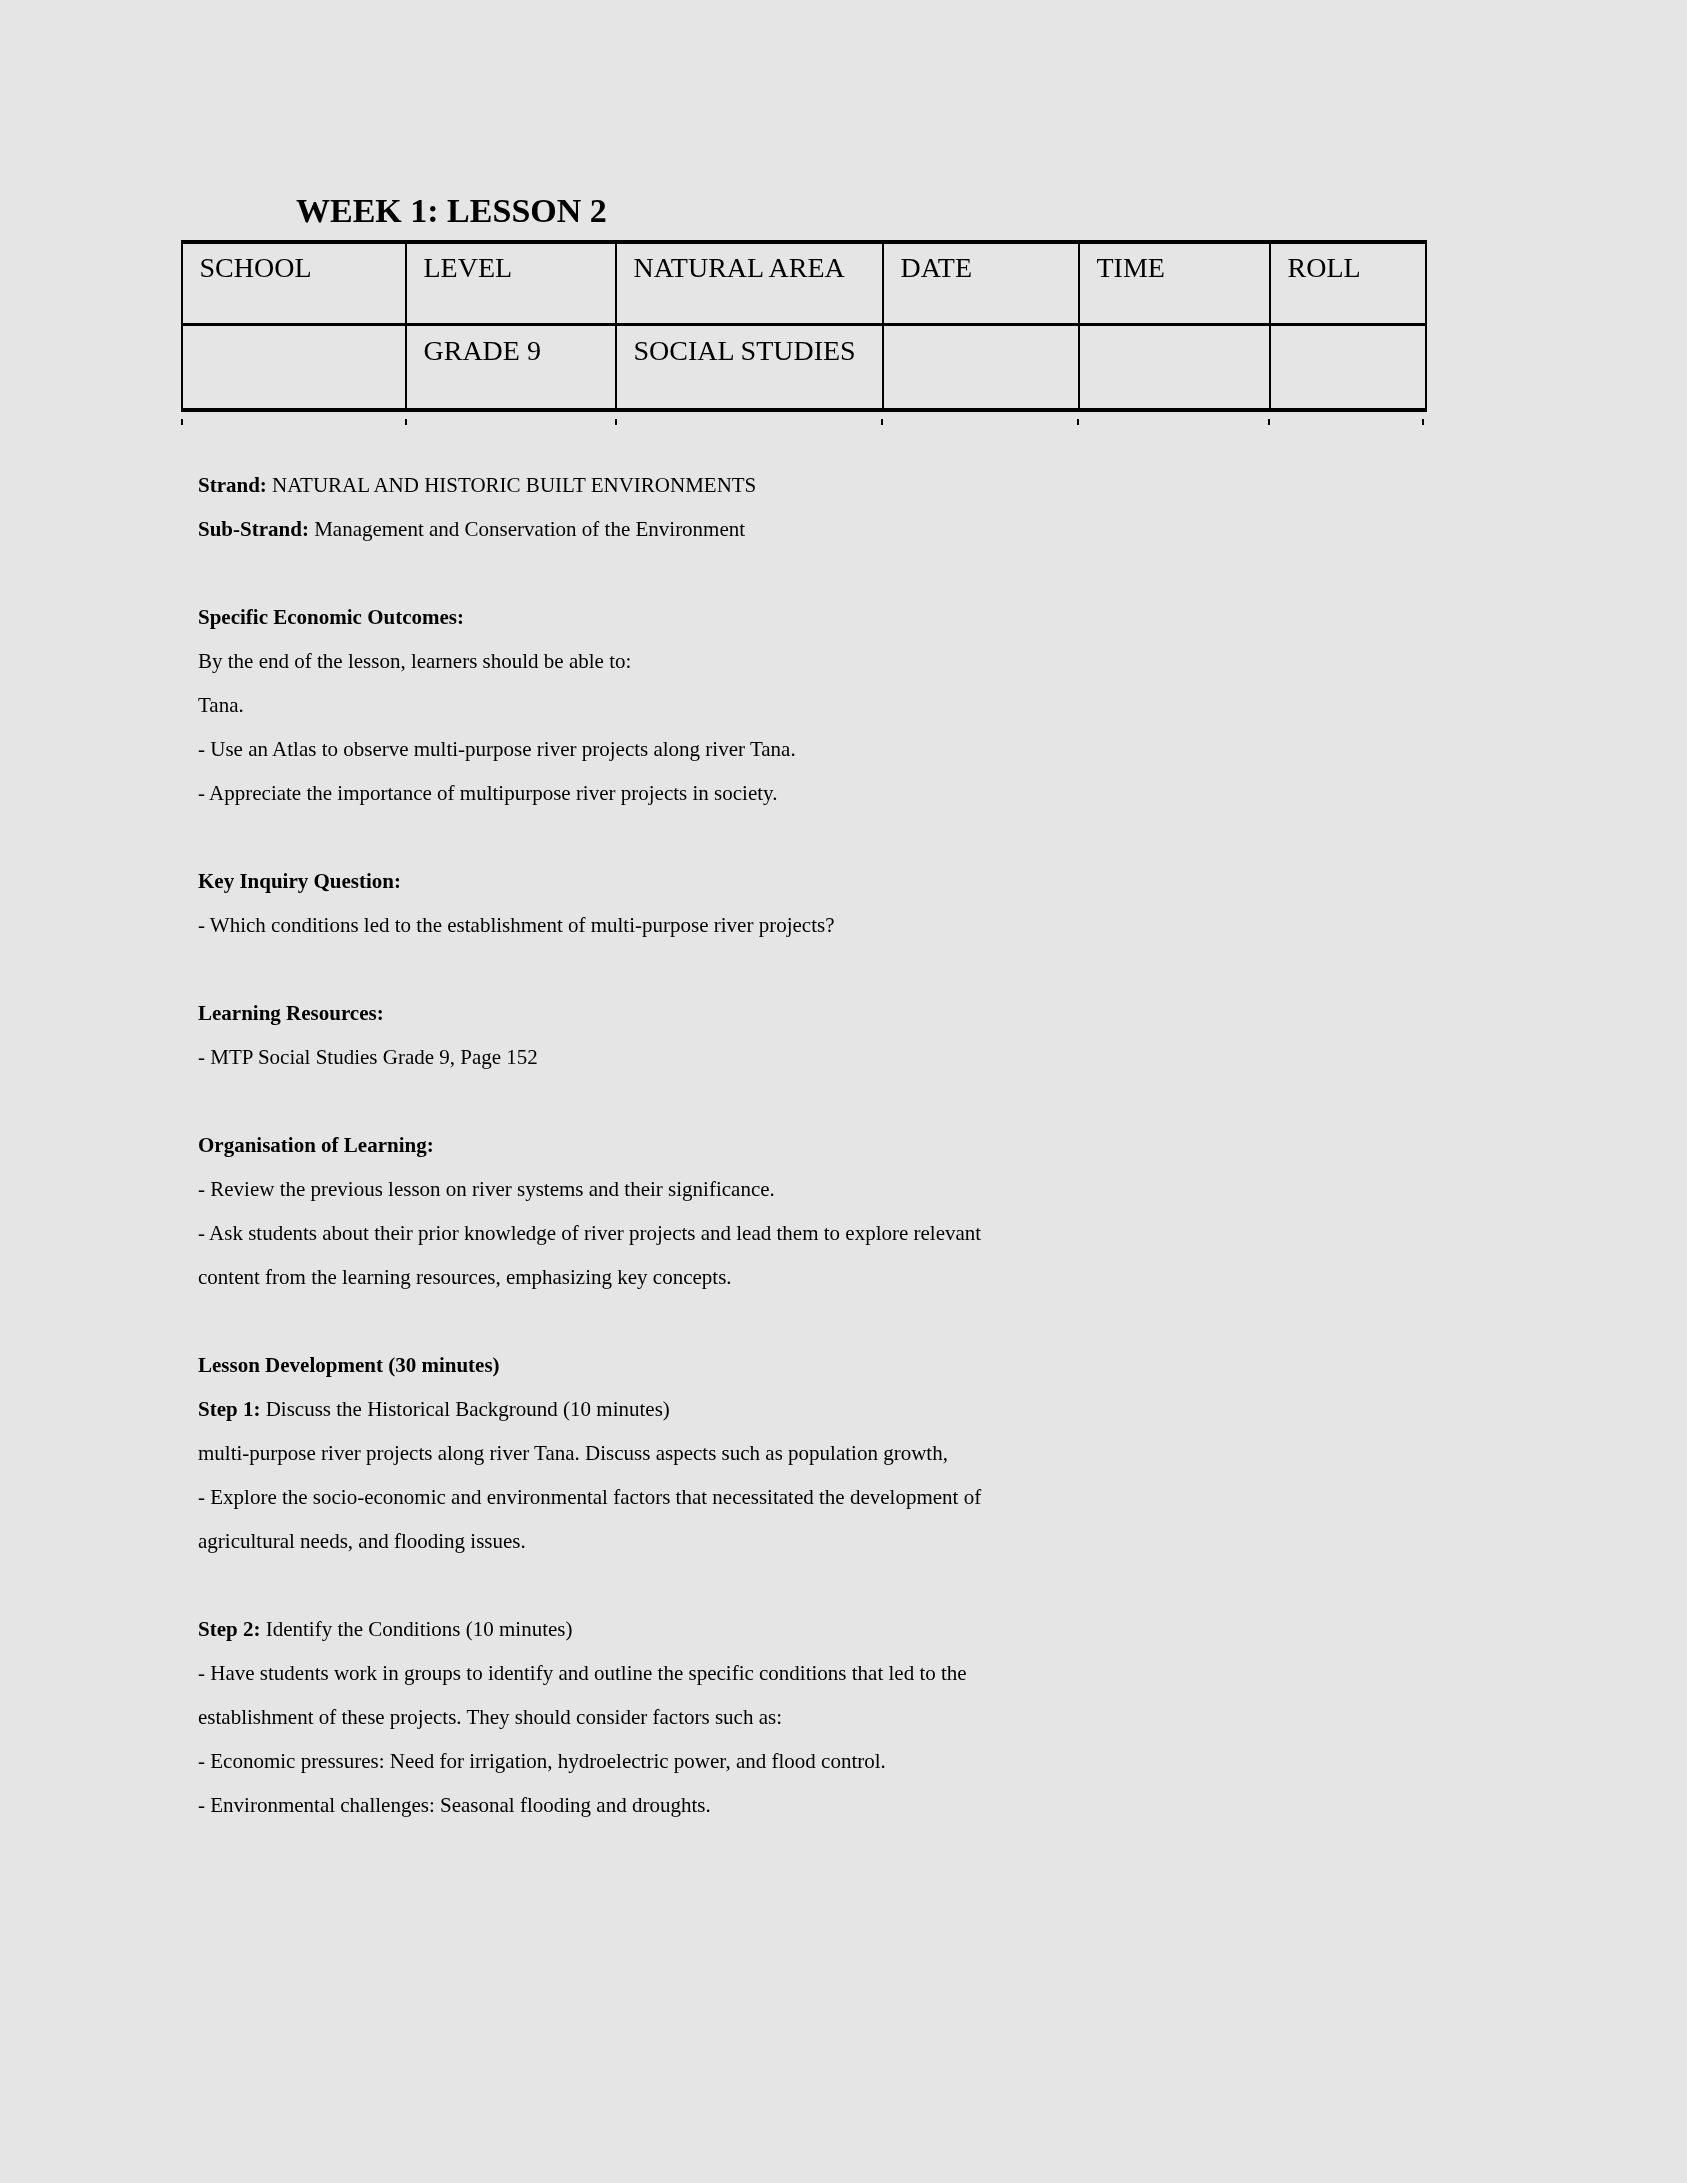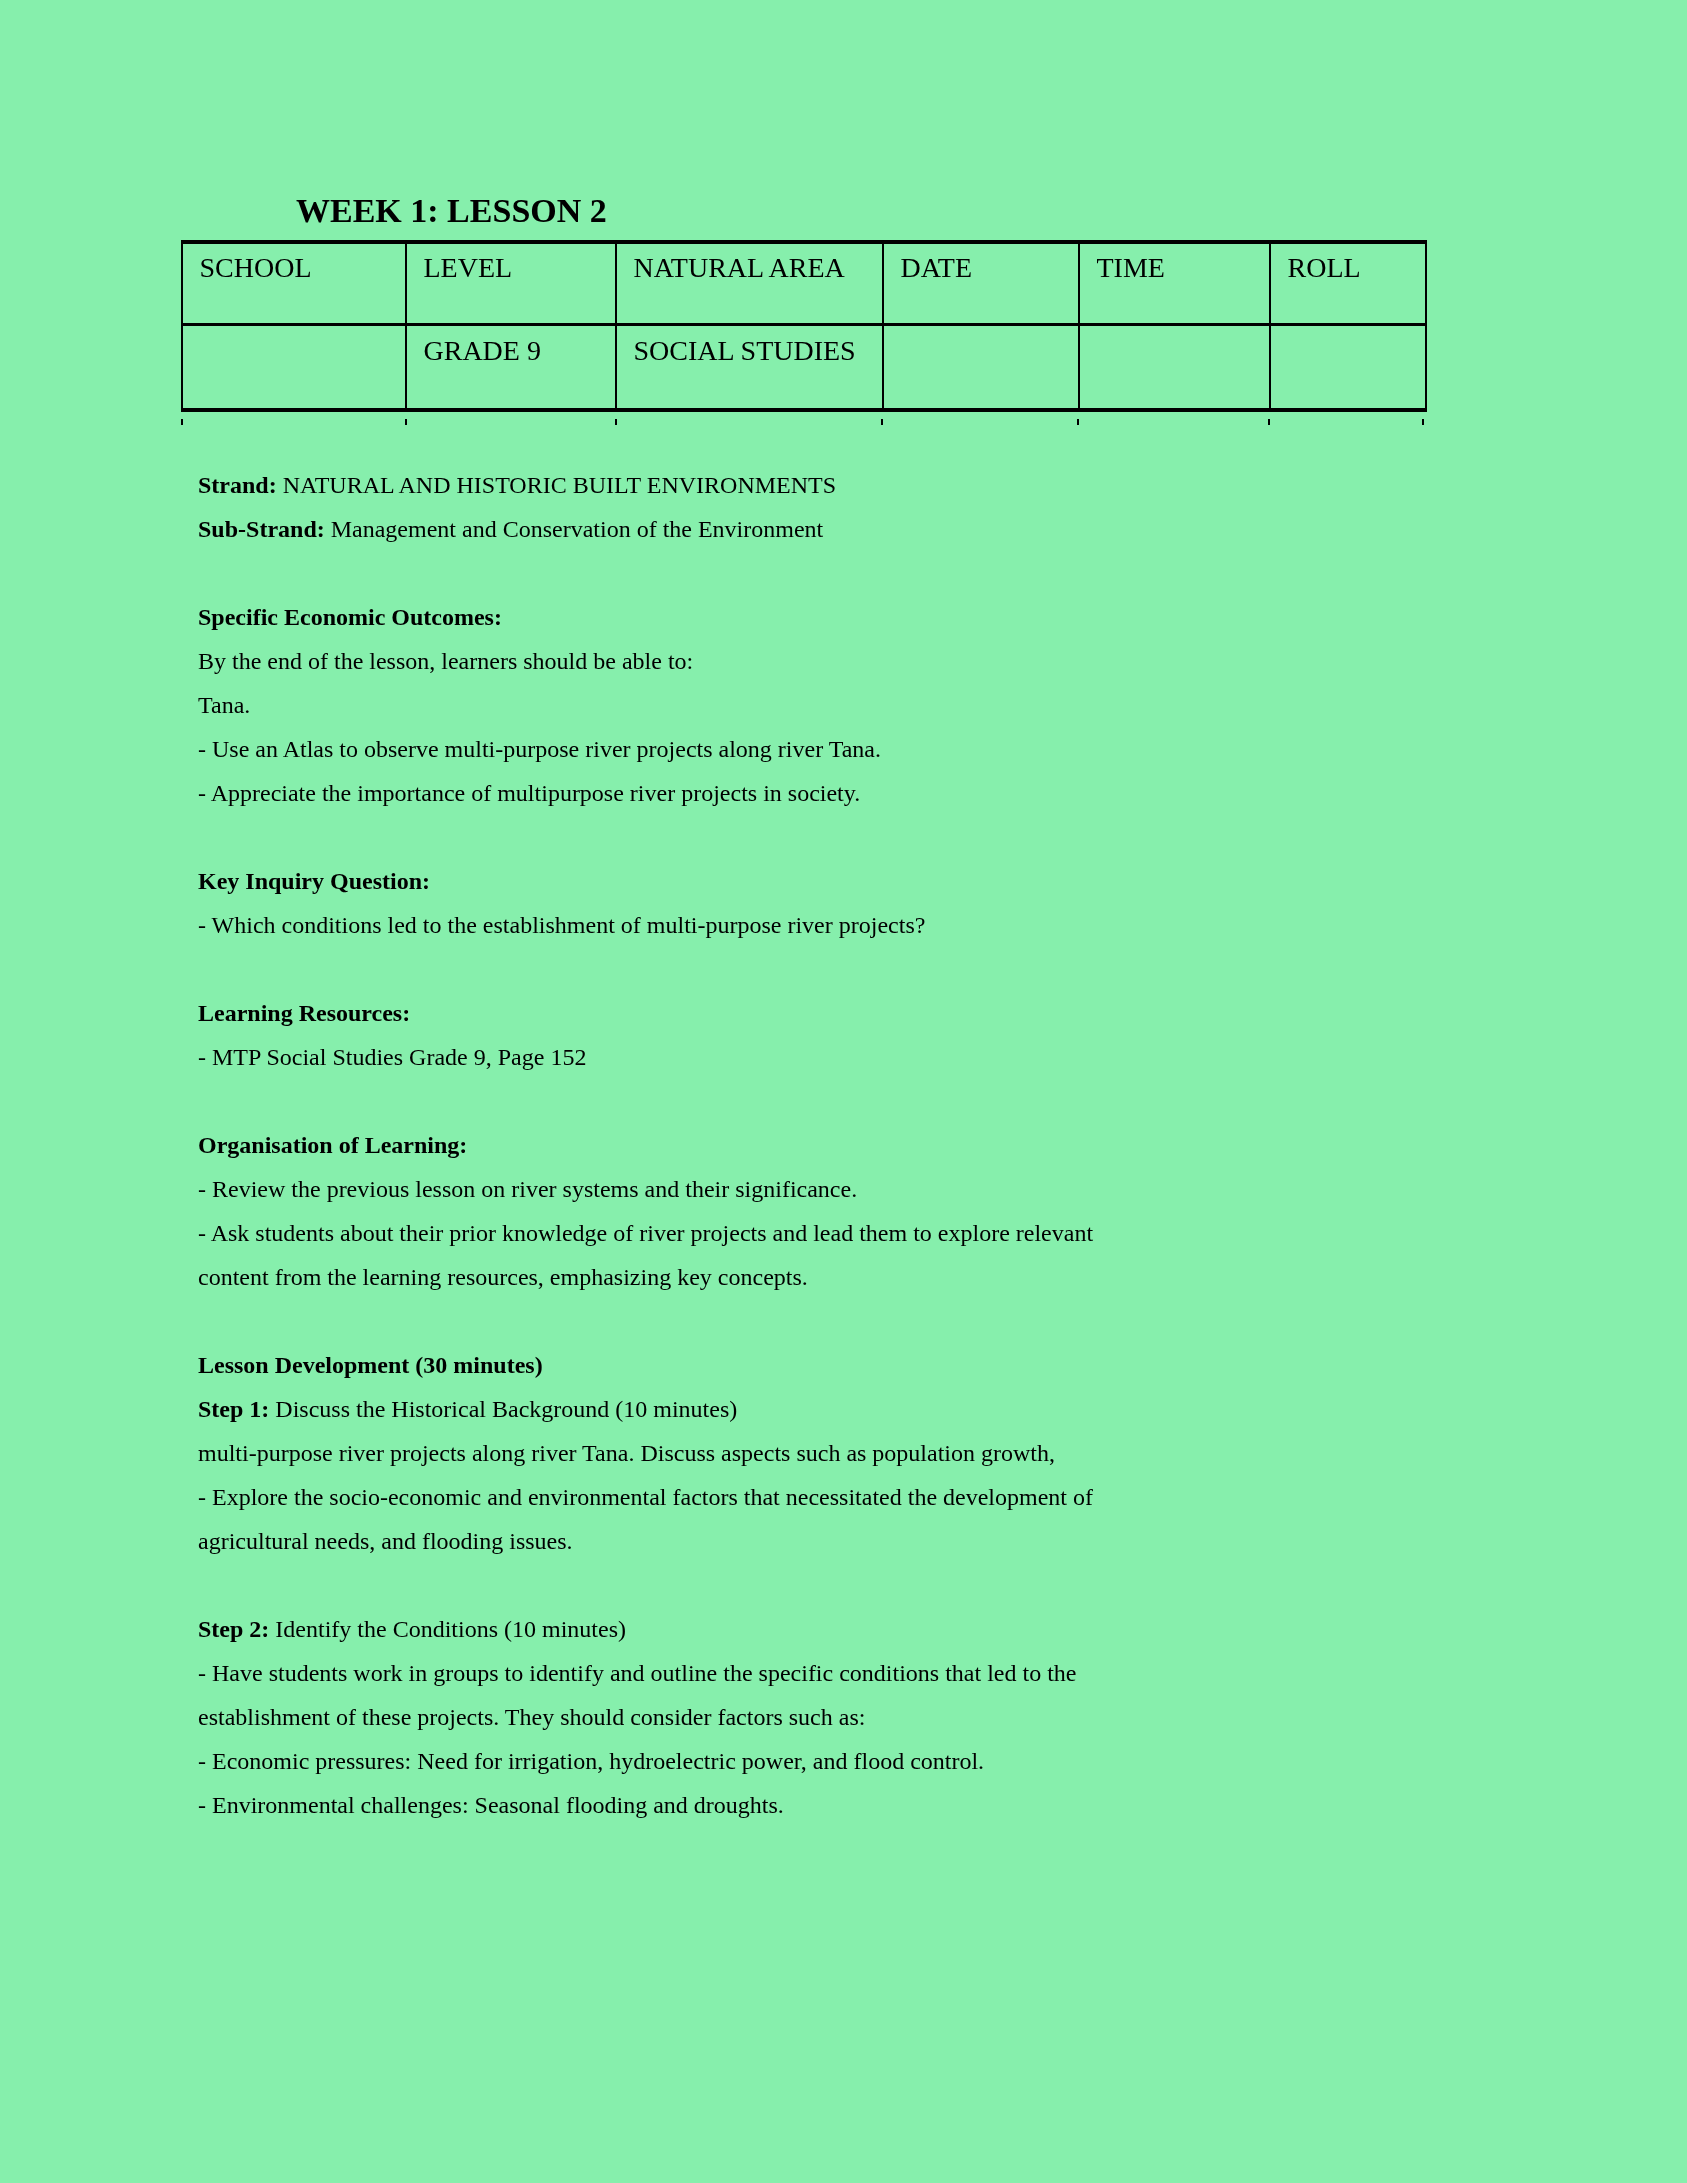--- a/index.html
+++ b/index.html
@@ -4,21 +4,21 @@
 <style>
   html, body {
     margin: 0;
     padding: 0;
     background: #ffffff;
   }
   .page {
     position: relative;
     width: 1687px;
     height: 2183px;
-    background: #86efac;
+    background: #e5e5e5;
     overflow: hidden;
     font-family: "Liberation Serif", "DejaVu Serif", serif;
     color: #000000;
   }
   .doc-title {
     position: absolute;
     left: 296px;
     top: 191px;
     font-size: 34px;
     font-weight: bold;
@@ -56,21 +56,21 @@
     top: 419px;
     width: 2px;
     height: 6px;
     background: #000000;
   }
   .content {
     position: absolute;
     left: 198px;
     top: 463px;
     width: 1330px;
-    font-size: 24px;
+    font-size: 21px;
   }
   .line {
     height: 44px;
     line-height: 44px;
     white-space: nowrap;
   }
   .gap {
     height: 44px;
   }
   .b {

